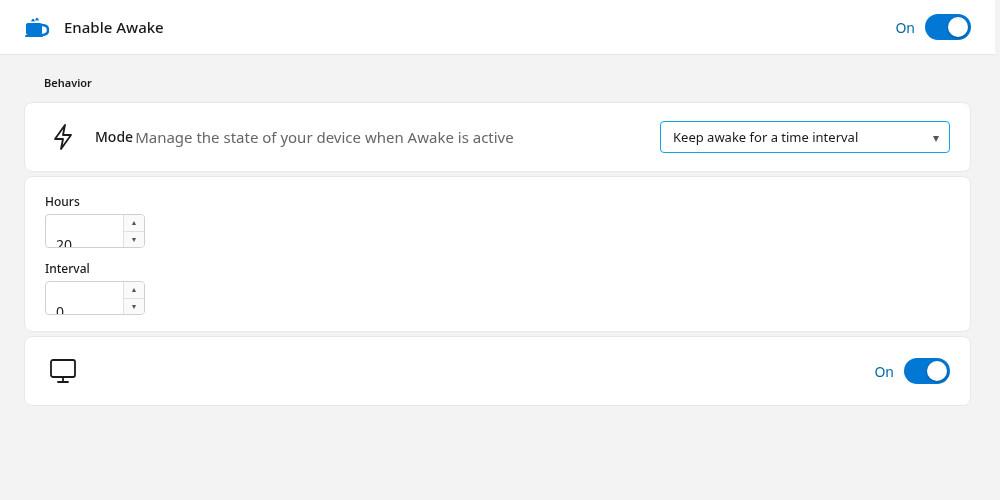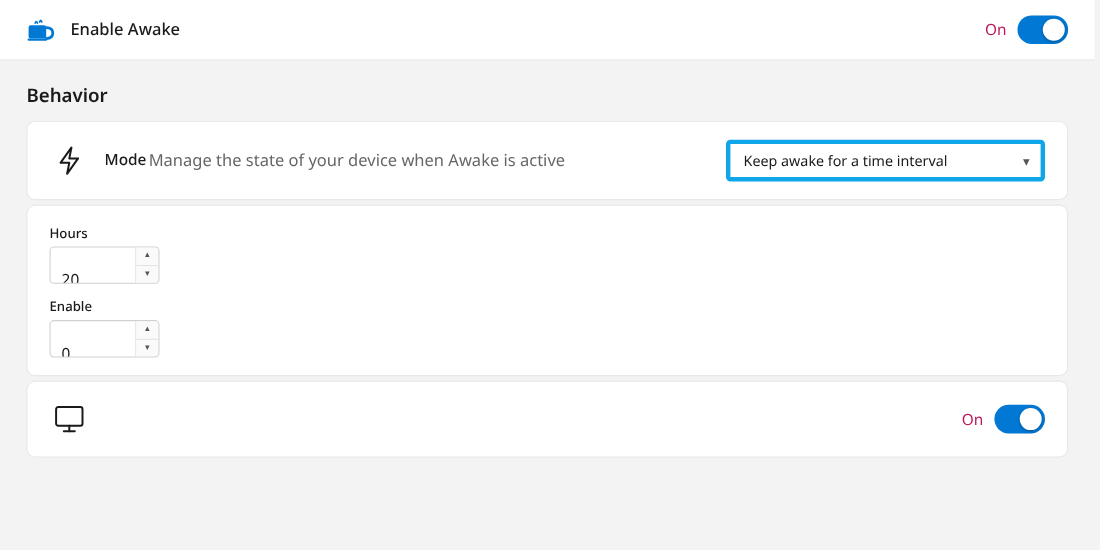--- a/index.html
+++ b/index.html
@@ -47,21 +47,21 @@
     }
 
     .top-right {
       display: flex;
       align-items: center;
       gap: 10px;
     }
 
     .on-label {
       font-size: 14px;
-      color: #be185d;
+      color: #0369a1;
     }
 
     
     .toggle {
       width: 46px;
       height: 26px;
       border-radius: 13px;
       background: #0078d4;
       position: relative;
       cursor: pointer;
@@ -78,24 +78,25 @@
       right: 3px;
       box-shadow: 0 1px 3px rgba(0,0,0,0.3);
     }
 
     
     .behavior-section {
       padding: 20px 24px 8px 24px;
     }
 
     .section-title {
-      font-size: 17px;
+      font-size: 11px;
       font-weight: 600;
       color: #1a1a1a;
       margin-bottom: 12px;
+      margin-left: 20px;
     }
 
     
     .card {
       background: #ffffff;
       border-radius: 8px;
       padding: 16px 20px;
       display: flex;
       align-items: center;
       justify-content: space-between;
@@ -133,21 +134,21 @@
 
     .card-subtitle {
       font-size: 15px;
       color: #666666;
     }
 
     
     .mode-dropdown {
       display: flex;
       align-items: center;
-      border: 4px solid #0ea5e9;
+      border: 1px solid #0ea5e9;
       border-radius: 4px;
       padding: 6px 10px 6px 12px;
       background: #ffffff;
       cursor: pointer;
       min-width: 290px;
       justify-content: space-between;
       gap: 24px;
     }
 
     .dropdown-text {
@@ -289,21 +290,21 @@
           <span class="time-label">Hours</span>
           <div class="time-input-box">
             <span class="time-value">20</span>
             <div class="time-spinners">
               <div class="spinner-btn">▲</div>
               <div class="spinner-btn">▼</div>
             </div>
           </div>
         </div>
         <div class="time-group">
-          <span class="time-label">Enable</span>
+          <span class="time-label">Interval</span>
           <div class="time-input-box">
             <span class="time-value">0</span>
             <div class="time-spinners">
               <div class="spinner-btn">▲</div>
               <div class="spinner-btn">▼</div>
             </div>
           </div>
         </div>
       </div>
     </div>

